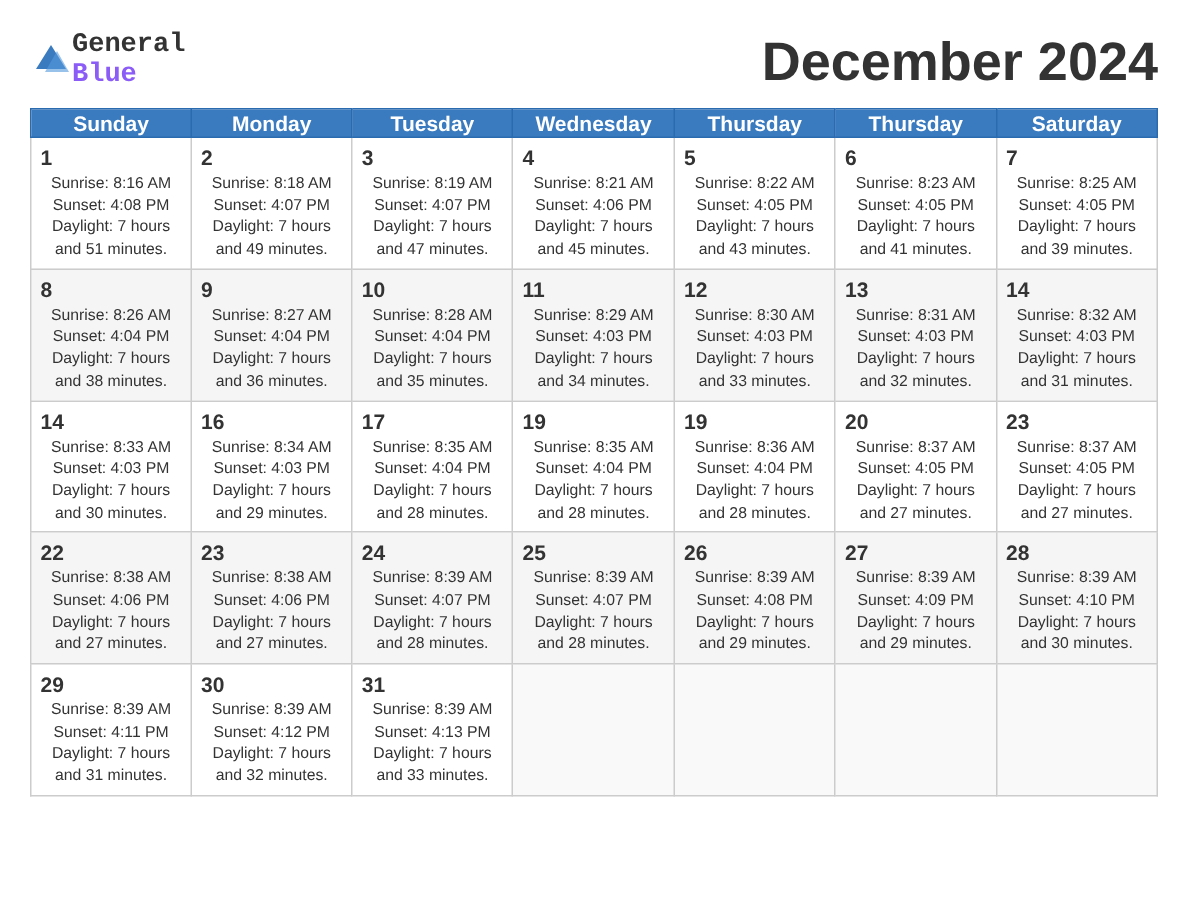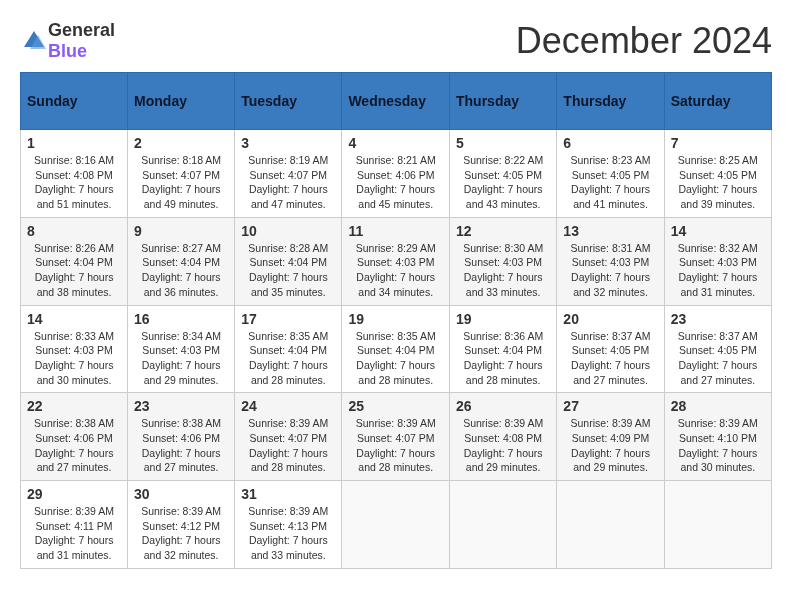--- a/index.html
+++ b/index.html
@@ -18,36 +18,36 @@
     }
     .logo-icon {
       width: 28px;
       height: 28px;
     }
     .title-section {
       text-align: right;
     }
     .month-title {
       font-size: 36px;
-      font-weight: normal;
+      font-weight: bold;
       color: #333;
     }
     .subtitle {
       font-size: 16px;
       color: #555;
     }
     .calendar {
       width: 100%;
       border-collapse: collapse;
     }
     .calendar th {
       background-color: #3a7abf;
-      color: #0f172a;
-      text-align: left;
-      padding: 20px 6px;
+      color: #ffffff;
+      text-align: center;
+      padding: 1px 6px;
       font-size: 14px;
       font-weight: bold;
       border: 1px solid #2a6aaf;
     }
     .calendar td {
       vertical-align: top;
       padding: 5px 6px;
       border: 1px solid #ccc;
       font-size: 11px;
       color: #333;
@@ -70,20 +70,21 @@
       color: #333;
       text-align: center;
     }
     .empty-cell {
       background: #f9f9f9 !important;
     }
     .logo-wrapper {
       display: flex;
       flex-direction: column;
       align-items: flex-start;
+      font-family: Liberation Mono, monospace;
     }
     .logo-line1 {
       display: flex;
       align-items: center;
     }
   </style>
 </head>
 <body>
 
 <div class="header-section">

